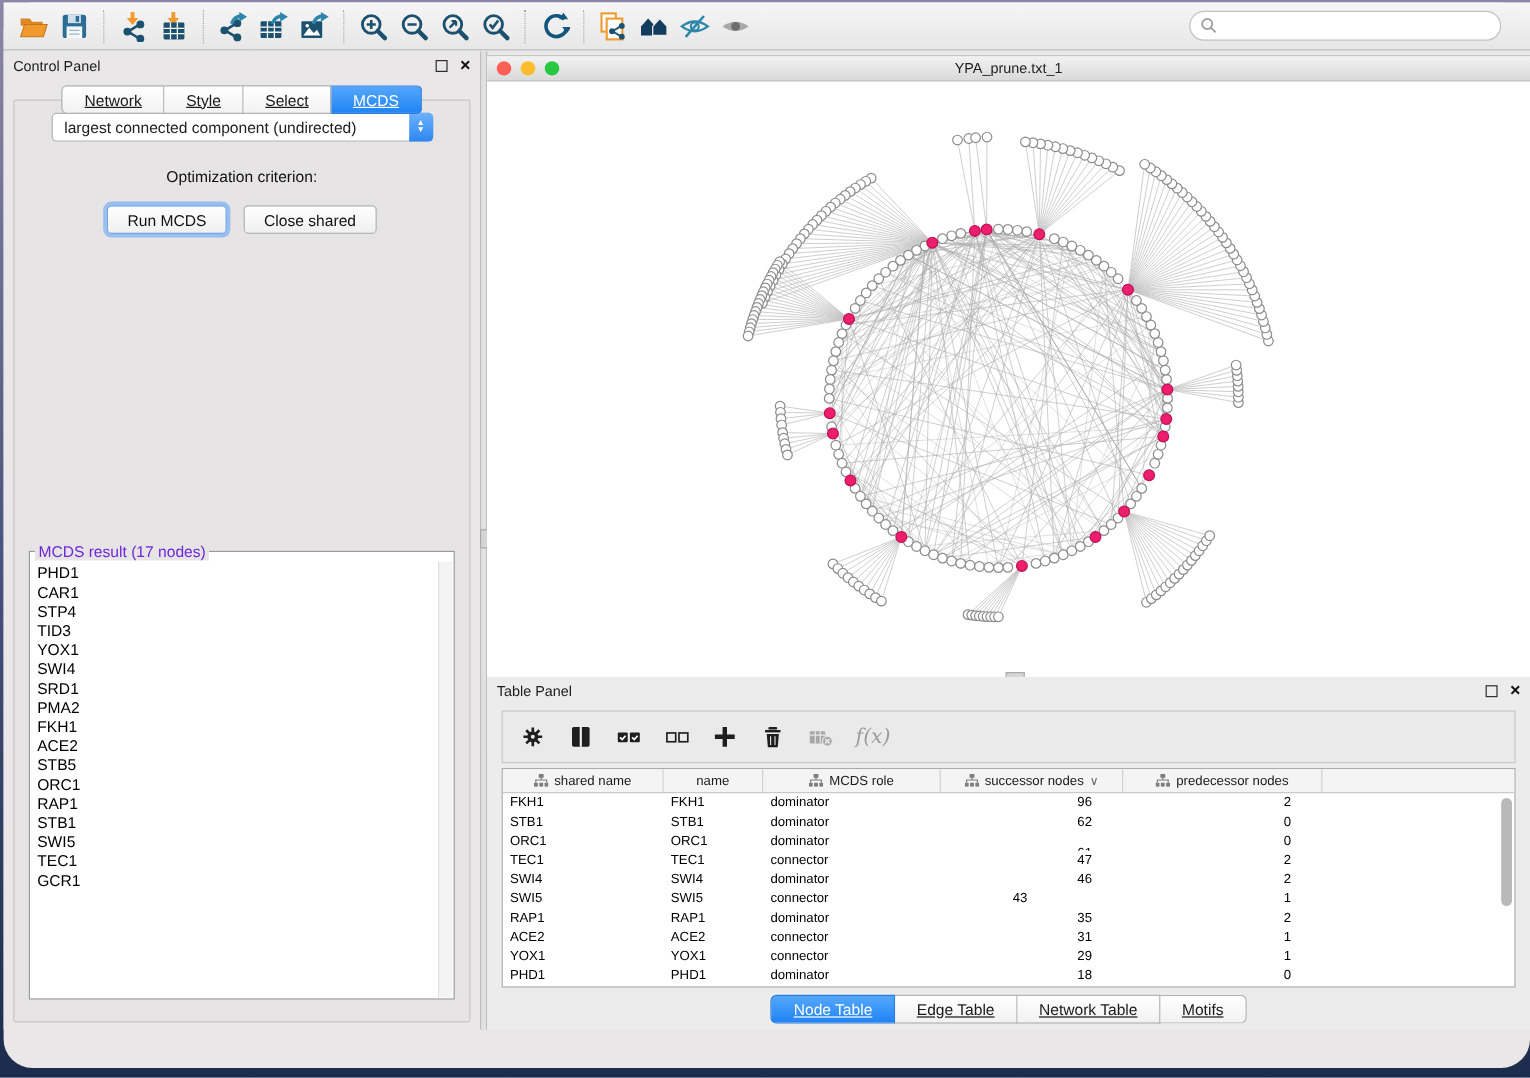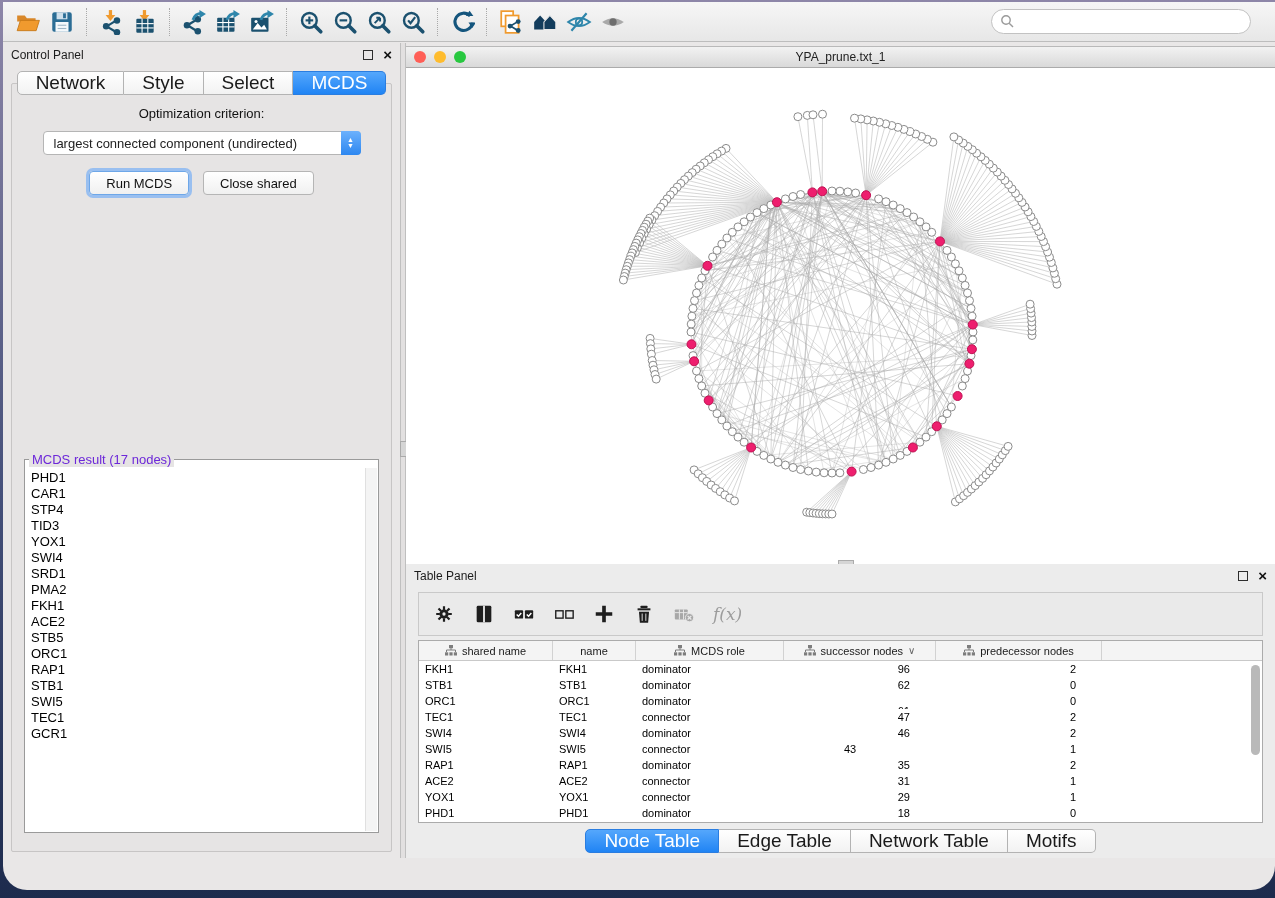--- a/index.html
+++ b/index.html
@@ -29,21 +29,21 @@
   #right-side { position:absolute; left:403px; top:0; right:0; height:100%; }
 
   .panel-titlebar { display:flex; align-items:center; height:24px; padding:0 8px; font-size:12px; color:#1c1c1c; }
   .panel-title { flex:1; }
   .float-btn { width:10px; height:10px; border:1.5px solid #2d2d2d; margin-right:10px; }
   .close-btn { font-size:15px; font-weight:bold; color:#111; line-height:10px; }
 
   
   #cp-tabs { display:flex; justify-content:center; margin-top:4px; position:relative; z-index:2; }
   .seg { border:1px solid #b3b3b3; border-left:none; background:linear-gradient(#ffffff,#f2f2f2);
-         font-size:19px; color:#1a1a1a; padding:3px 18px; height:24px; display:flex; align-items:center; }
+         font-size:13px; color:#1a1a1a; padding:3px 18px; height:24px; display:flex; align-items:center;text-decoration:underline; }
   .seg:first-child { border-left:1px solid #b3b3b3; border-radius:5px 0 0 5px; }
   .seg:last-child { border-radius:0 5px 5px 0; }
   .seg.active { background:linear-gradient(#55a7fc,#2084f4); color:#ffffff; border-color:#2a7de0; }
   #cp-content { position:absolute; left:8px; right:8px; top:40px; bottom:6px;
                 background:#e6e4e4; border:1px solid #c7c5c5; border-radius:2px; }
   #opt-label { text-align:center; margin-top:22px; font-size:13px; color:#111; }
   #opt-select { position:relative; margin:10px auto 0; width:318px; height:24px; background:#ffffff;
                 border:1px solid #b5b5b5; border-radius:4px; font-size:13px; display:flex; align-items:center;
                 padding-left:10px; }
   #opt-stepper { position:absolute; right:-1px; top:-1px; width:20px; height:24px; border-radius:0 4px 4px 0;
@@ -285,28 +285,28 @@
         <span class="float-btn"></span>
         <span class="close-btn">×</span>
       </div>
       <div id="cp-tabs">
           <div class="seg">Network</div>
           <div class="seg">Style</div>
           <div class="seg">Select</div>
           <div class="seg active">MCDS</div>
         </div>
       <div id="cp-content">
-        <div id="opt-label">Optimization criterion:</div>
         <div id="opt-select">
           <span>largest connected component (undirected)</span>
           <span id="opt-stepper">
               <span>▲</span>
               <span>▼</span>
             </span>
         </div>
+        <div id="opt-label">Optimization criterion:</div>
         <div id="cp-buttons">
           <button class="push-btn focused">Run MCDS</button>
           <button class="push-btn">Close shared</button>
         </div>
         <fieldset id="mcds-fieldset">
           <legend>MCDS result (17 nodes)</legend>
           <div id="mcds-list">
               <div class="mcds-item">PHD1</div>
               <div class="mcds-item">CAR1</div>
               <div class="mcds-item">STP4</div>

